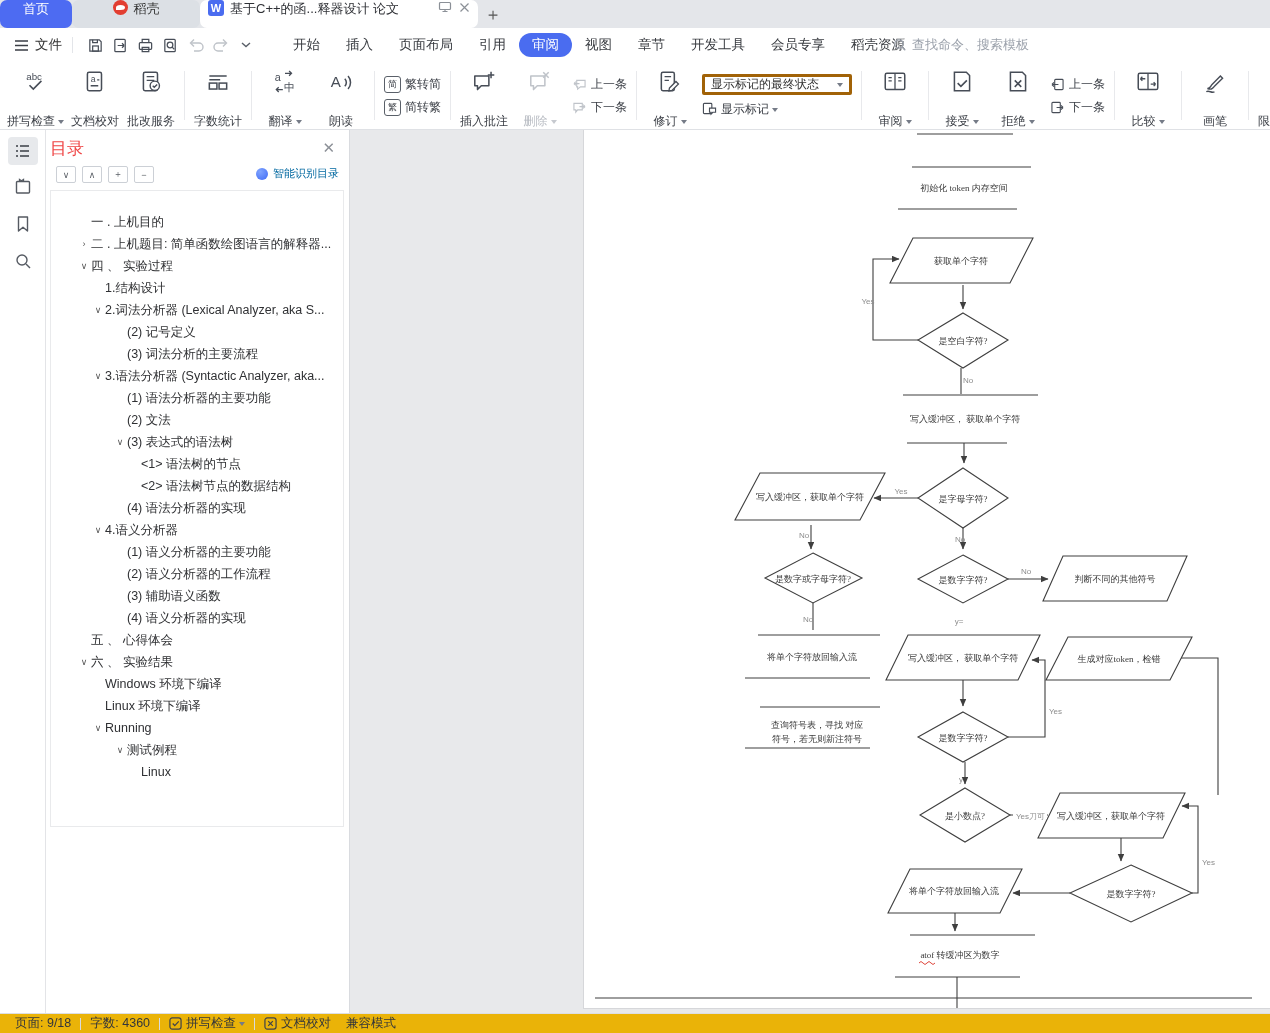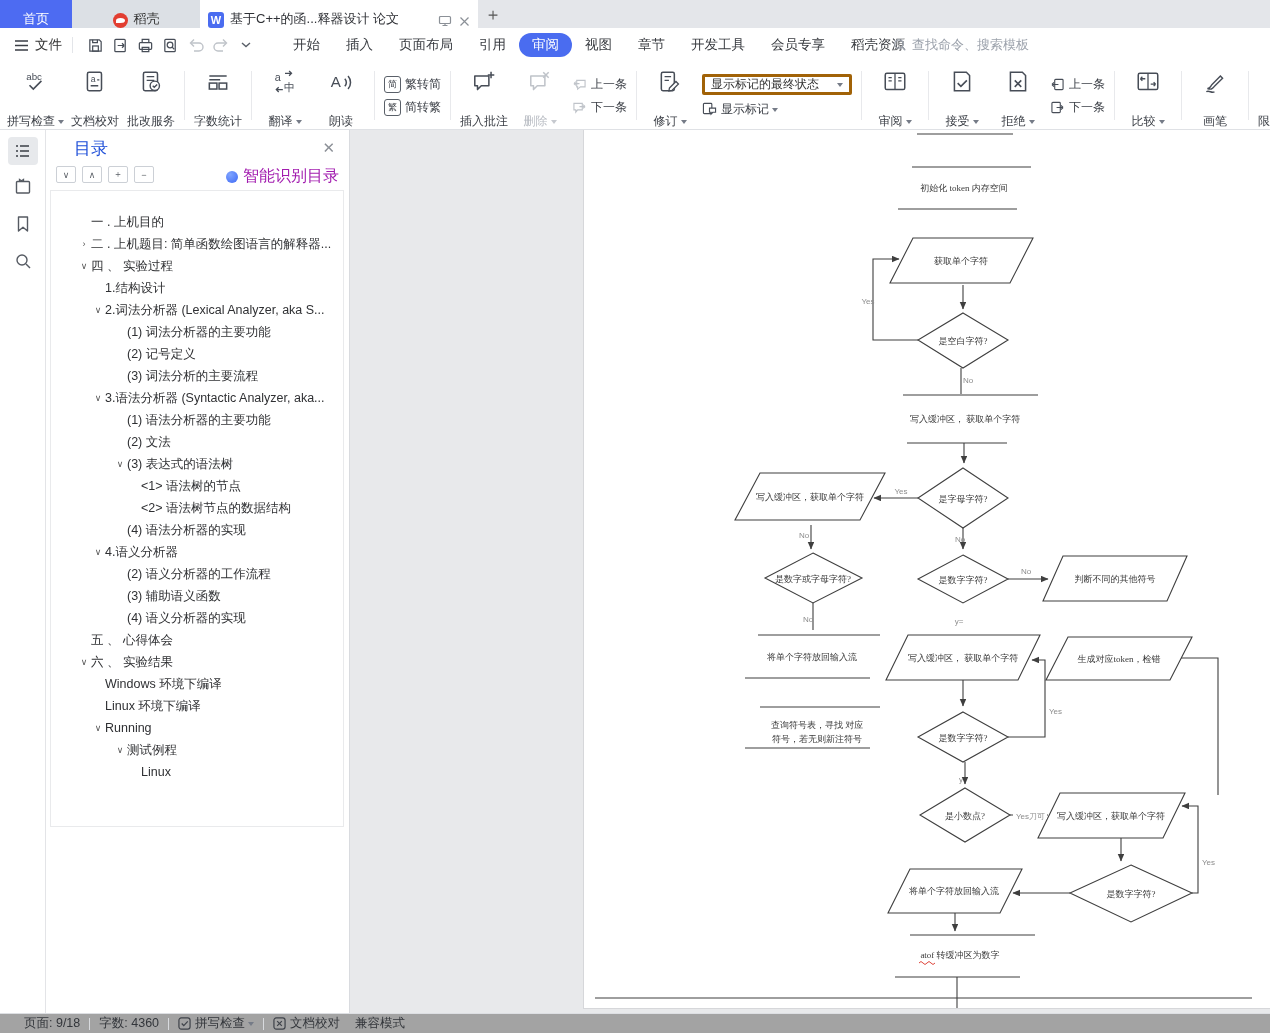--- a/index.html
+++ b/index.html
@@ -3,21 +3,21 @@
 <meta charset="utf-8">
 <style>
   html,body{margin:0;padding:0;}
   body{width:1270px;height:1033px;position:relative;overflow:hidden;
        font-family:"Liberation Sans","DejaVu Sans",sans-serif;background:#e8e9eb;
        -webkit-font-smoothing:antialiased;}
   .abs{position:absolute;}
   svg{display:block;}
   
   .tabbar{left:0;top:0;width:1270px;height:28px;background:#e4e6ea;display:flex;align-items:stretch;}
-  .tab{display:flex;align-items:flex-end;justify-content:center;font-size:13px;cursor:default;}
+  .tab{display:flex;align-items:flex-start;justify-content:center;font-size:13px;cursor:default;border-radius:7px;}
   .tab-home{width:72px;background:#4d6bf2;color:#fff;}
   .tab-docer{width:128px;background:#dce0e5;color:#333;gap:6px;}
   .tab-doc{width:262px;background:#fff;color:#2f3136;gap:6px;padding:0 8px;justify-content:flex-start;}
   .tab-doc .title{flex:1;font-size:13px;white-space:nowrap;overflow:hidden;}
   .wlogo{width:16px;height:16px;border-radius:3px;background:#4a6cf0;color:#fff;font-size:11px;font-weight:bold;
          display:flex;align-items:center;justify-content:center;flex:none;}
   .docerlogo{width:15px;height:15px;border-radius:50%;background:#e23e31;position:relative;flex:none;}
   .docerlogo:after{content:'';position:absolute;left:3px;top:5px;width:9px;height:5px;background:#fff;border-radius:60% 60% 60% 0;}
   .tabctl{color:#8b9097;font-size:13px;flex:none;display:flex;align-items:center;gap:7px;}
   .plusbtn{width:30px;display:flex;align-items:center;justify-content:center;color:#555;font-size:17px;}
@@ -48,43 +48,43 @@
          display:flex;align-items:center;justify-content:center;flex:none;}
   .selbox{width:150px;height:21px;border:3px solid #a16207;border-radius:2px;background:#fff;font-size:12px;color:#333;
           display:flex;align-items:center;justify-content:space-between;padding:0 6px;box-sizing:border-box;}
   .selbox:after{content:'';border:3.5px solid transparent;border-top:4px solid #757b87;transform:translateY(2px);}
   
   .iconstrip{left:0;top:130px;width:46px;height:883px;background:#fff;border-right:1px solid #e3e4e7;box-sizing:border-box;}
   .sic{position:absolute;left:8px;width:30px;height:28px;border-radius:4px;display:flex;align-items:center;justify-content:center;}
   .sic.on{background:#e7e9ec;}
   
   .tocpanel{left:46px;top:130px;width:304px;height:883px;background:#fff;border-right:1px solid #d9dbdf;box-sizing:border-box;}
-  .toctitle{position:absolute;left:28px;top:7px;font-size:17px;color:#1d4ed8;}
+  .toctitle{position:absolute;left:4px;top:7px;font-size:17px;color:#ef4444;}
   .tocclose{position:absolute;right:14px;top:9px;color:#8c9097;font-size:15px;}
   .tocctl{position:absolute;left:10px;top:36px;display:flex;gap:6px;}
   .cbtn{width:18px;height:15px;border:1px solid #ccd0d6;border-radius:2px;color:#5a5f66;font-size:9px;
         display:flex;align-items:center;justify-content:center;background:#fff;}
-  .ai{position:absolute;right:10px;top:36px;display:flex;align-items:center;gap:5px;font-size:16px;color:#a21caf;}
+  .ai{position:absolute;right:10px;top:36px;display:flex;align-items:center;gap:5px;font-size:11px;color:#0369a1;}
   .aidot{width:12px;height:12px;border-radius:50%;background:radial-gradient(circle at 35% 30%,#7fa4ff,#3f6af5);}
   .treebox{position:absolute;left:4px;top:60px;width:294px;height:637px;border:1px solid #e9eaec;box-sizing:border-box;
            padding-top:20px;overflow:hidden;}
   .trow{display:flex;align-items:center;height:22px;font-size:12.5px;color:#2f3033;white-space:nowrap;}
   .trow .ar{width:14px;text-align:center;color:#555;font-size:9px;flex:none;}
   .trow .tl{overflow:hidden;text-overflow:ellipsis;}
   .d1{padding-left:26px;}.d2{padding-left:40px;}.d3{padding-left:62px;}.d4{padding-left:76px;}
   .sel{background:#d3d6db;}
   
   .page{left:583px;top:130px;width:687px;height:879px;background:#fff;border-left:1px solid #d6d7da;
         border-bottom:1px solid #d6d7da;box-sizing:border-box;}
   .flow{left:580px;top:130px;}
   .flow text{font-family:"Liberation Serif","DejaVu Serif",serif;font-size:9px;fill:#3a3a3a;}
   .flow .el{font-size:8px;fill:#8c8c8c;font-family:"Liberation Sans",sans-serif;}
   
-  .statusbar{left:0;top:1013px;width:1270px;height:20px;background:#a3a3a3;border-top:1px solid #dddfe3;
-             display:flex;align-items:center;font-size:12.5px;color:#33363b;padding-left:24px;box-sizing:border-box;gap:9px;}
+  .statusbar{left:0;top:1013px;width:1270px;height:20px;background:#eab308;border-top:1px solid #dddfe3;
+             display:flex;align-items:center;font-size:12.5px;color:#33363b;padding-left:15px;box-sizing:border-box;gap:9px;}
   .ssep{width:1px;height:12px;background:#d8dade;}
   .sitem{display:flex;align-items:center;gap:4px;white-space:nowrap;}
 </style>
 </head>
 <body>
 
 <div class="abs tabbar">
   <div class="tab tab-home">
       <span>首页</span>
     </div>
@@ -448,24 +448,20 @@
       <div class="trow d2">
         <span class="ar"></span>
         <span class="tl">1.结构设计</span>
       </div>
       <div class="trow d2">
         <span class="ar">∨</span>
         <span class="tl">2.词法分析器 (Lexical Analyzer, aka S...</span>
       </div>
       <div class="trow d3">
         <span class="ar"></span>
-        <span class="tl">(1) 词法分析器的主要功能</span>
-      </div>
-      <div class="trow d3">
-        <span class="ar"></span>
         <span class="tl">(2) 记号定义</span>
       </div>
       <div class="trow d3">
         <span class="ar"></span>
         <span class="tl">(3) 词法分析的主要流程</span>
       </div>
       <div class="trow d2">
         <span class="ar">∨</span>
         <span class="tl">3.语法分析器 (Syntactic Analyzer, aka...</span>
       </div>
@@ -489,20 +485,24 @@
         <span class="ar"></span>
         <span class="tl">&lt;2&gt; 语法树节点的数据结构</span>
       </div>
       <div class="trow d3">
         <span class="ar"></span>
         <span class="tl">(4) 语法分析器的实现</span>
       </div>
       <div class="trow d2">
         <span class="ar">∨</span>
         <span class="tl">4.语义分析器</span>
+      </div>
+      <div class="trow d3">
+        <span class="ar"></span>
+        <span class="tl">(1) 语义分析器的主要功能</span>
       </div>
       <div class="trow d3">
         <span class="ar"></span>
         <span class="tl">(2) 语义分析器的工作流程</span>
       </div>
       <div class="trow d3">
         <span class="ar"></span>
         <span class="tl">(3) 辅助语义函数</span>
       </div>
       <div class="trow d3">

